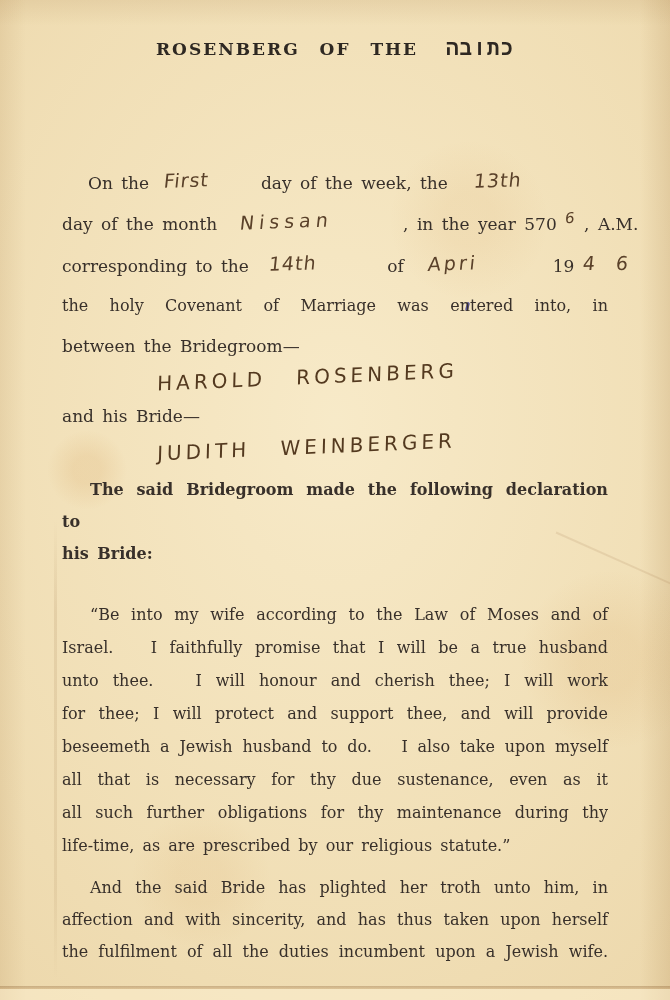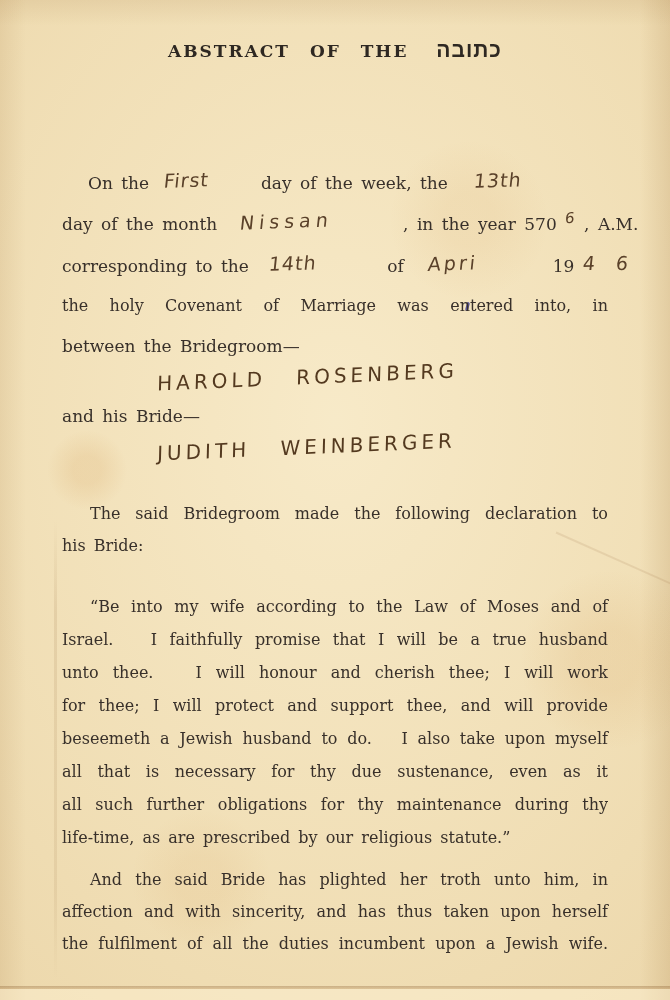--- a/index.html
+++ b/index.html
@@ -25,21 +25,21 @@
     font-family:"DejaVu Serif","Liberation Serif",serif;
     color:#38302a;word-spacing:3px;
   }
 
   .title{
     text-align:center;font-size:17px;font-weight:bold;
     letter-spacing:2px;word-spacing:12px;color:#2e2822;height:32px;
     font-family:"DejaVu Serif","Liberation Serif",serif;
   }
   .title .hebrew{
-    font-family:Liberation Sans, sans-serif;
+    font-family:Liberation Mono, monospace;
     font-size:21px;font-weight:bold;letter-spacing:1px;margin-left:8px;
   }
 
   .intro{margin-top:92px;font-size:17px;}
   .iline{line-height:40px;white-space:nowrap;}
   .indent1{margin-left:26px;}
 
   .hand{
     font-family:"DejaVu Sans","Liberation Sans",sans-serif;
     color:#5a412a;display:inline-block;font-size:19px;letter-spacing:1px;
@@ -54,21 +54,21 @@
     font-size:20px;letter-spacing:4px;word-spacing:20px;
     transform:rotate(-2.5deg) skewX(-4deg);color:#53391f;top:0;
   }
 
   .para{font-size:17px;}
   .para .jline{line-height:33px;}
   .para .jline:first-child{text-indent:28px;}
   .para .jline.last{text-align-last:left;}
   .para.justify-all .jline.last{text-align-last:justify;}
 
-  .decl-intro{margin-top:32px;}
+  .decl-intro{margin-top:8px;font-weight:bold;}
   .decl-intro .jline{line-height:32px;}
   .declaration{margin-top:28px;}
   .bride-para{margin-top:10px;}
   .bride-para .jline{line-height:32px;}
 
   .crease-v{
     position:absolute;left:54px;top:520px;width:3px;height:460px;
     background:linear-gradient(to bottom, rgba(139,94,47,0) 0%, rgba(139,94,47,0.13) 20%, rgba(139,94,47,0.10) 80%, rgba(139,94,47,0) 100%);
   }
   .crease-d{
@@ -93,21 +93,21 @@
 
 <div class="page">
 
   <div class="crease-v"></div>
   <div class="crease-d"></div>
   <div class="ink-mark"></div>
 
   <div class="content">
 
     <div class="title">
-      <span>ABSTRACT OF THE</span>
+      <span>ROSENBERG OF THE</span>
       <span class="hebrew">כתובה</span>
     </div>
 
     <div class="intro">
 
       <div class="iline print">
         <span class="print indent1">On the</span>
         <span class="hand" style="margin:0 44px 0 6px">First</span>
         <span class="print">day of the week, the</span>
         <span class="hand" style="margin-left:18px">13th</span>

